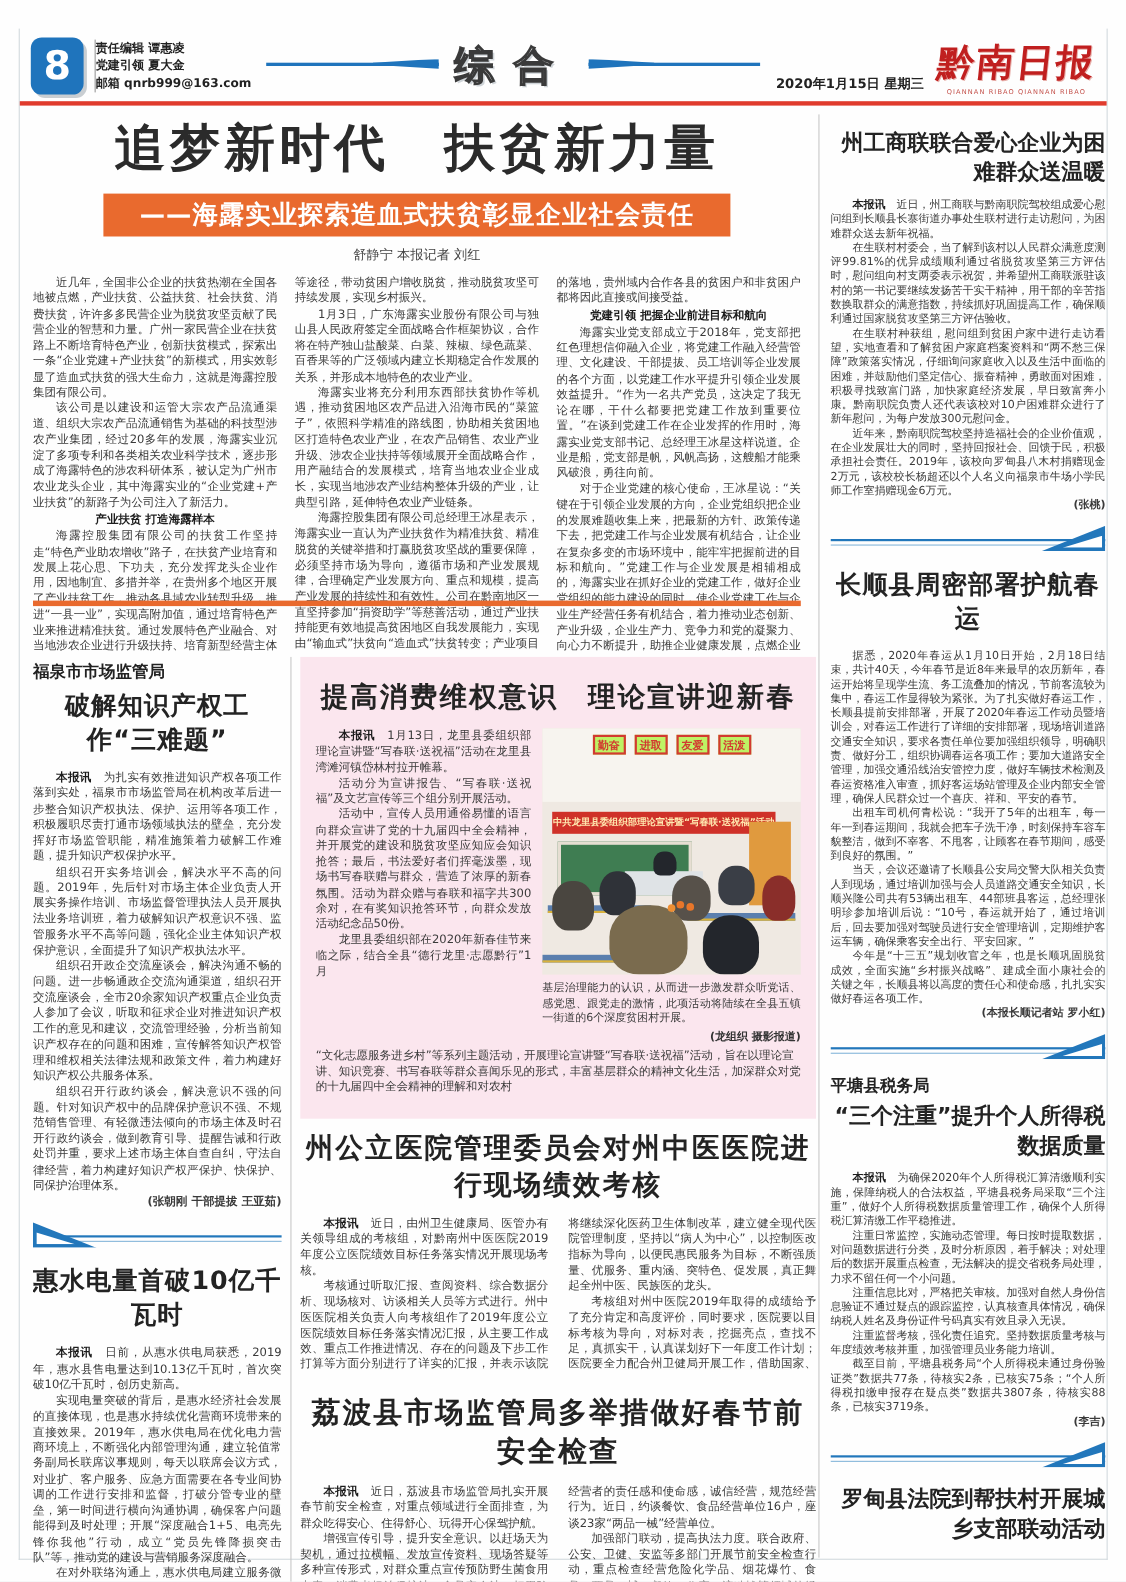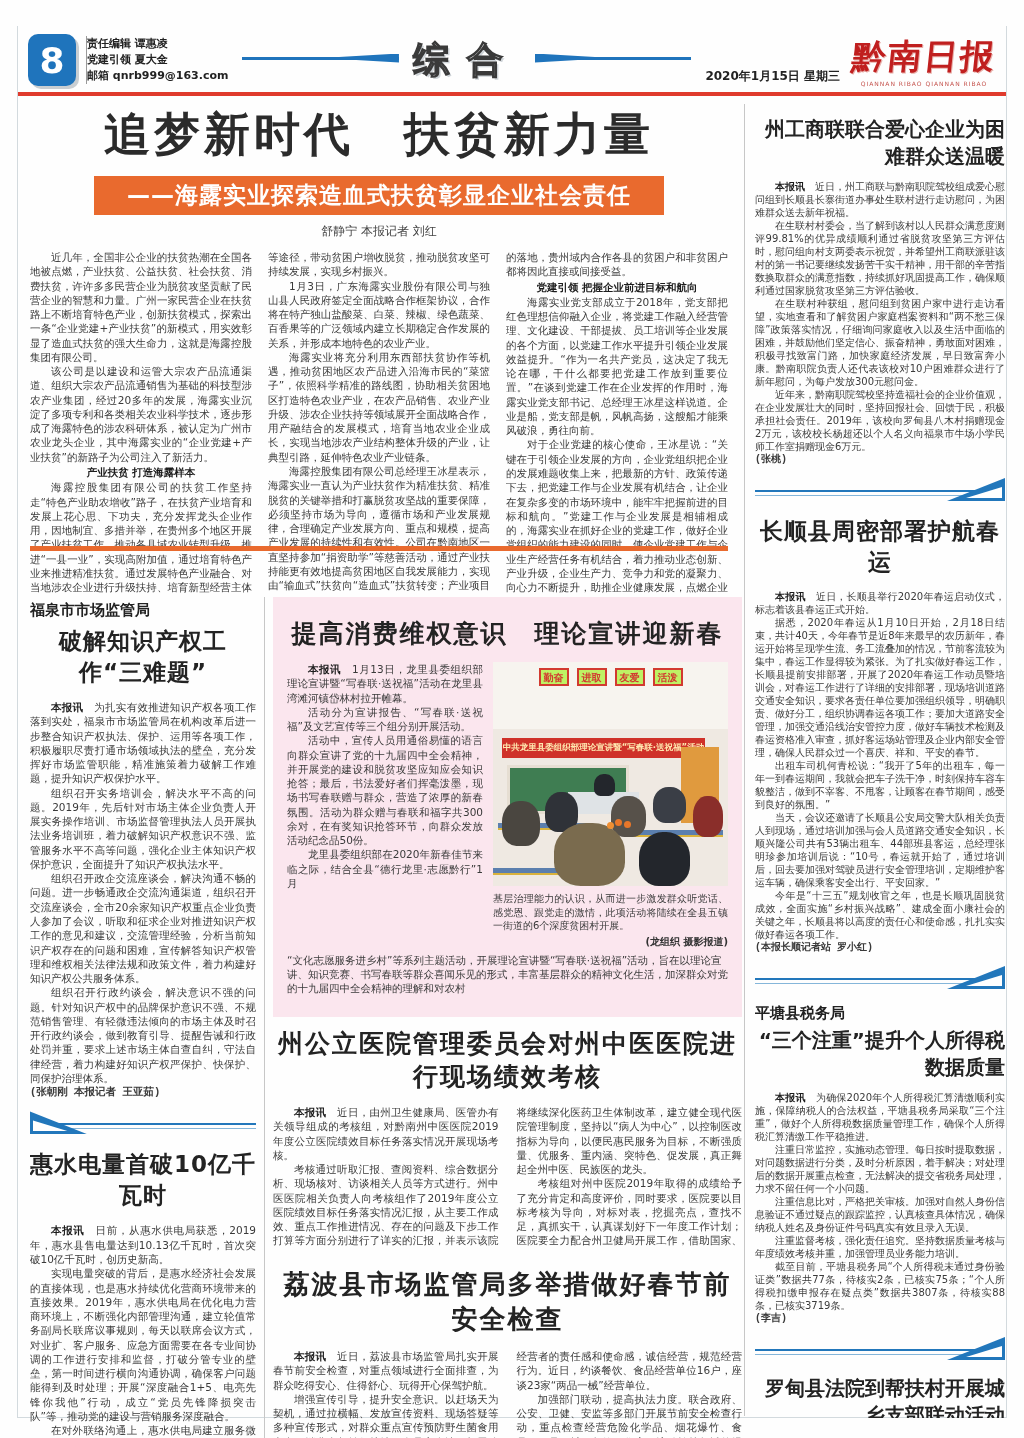--- a/index.html
+++ b/index.html
@@ -46,21 +46,21 @@
   .paper-name {
     font-size:34px; font-weight:bold; color:#c01f1f; letter-spacing:2px;
     transform:skewX(-6deg); font-family:"DejaVu Serif", serif; text-shadow:1px 1px 0 #e8b0ab;
   }
   .paper-pinyin { font-size:6px; color:#c4524c; letter-spacing:1px; }
   .red-rule { position:absolute; left:18px; right:18px; top:92px; height:4px; background:#e03b2d; }
 
   
   .t-p { text-indent:2em; text-align:justify; }
   .t-h { text-align:center; font-weight:bold; color:#1c1c1c; text-indent:0; margin:1px 0; }
-  .t-sig { font-weight:bold; text-indent:0;font-family:Liberation Mono, monospace; }
+  .t-sig { text-align:right; font-weight:bold; text-indent:0; }
   .body-txt { font-size:10.5px; line-height:1.36; color:#3a3a3a; }
   b { color:#1c1c1c; }
 
   
   .lead { position:absolute; left:30px; top:104px; width:698px; }
   .lead-title { font-size:46px; font-weight:bold; color:#2b2b2b; text-align:center; letter-spacing:4px; }
   .lead-banner {
     width:570px; margin:10px auto 0; background:#e96a2e; color:#fff;
     font-size:23px; font-weight:bold; text-align:center; padding:4px 0; letter-spacing:1px;
   }
@@ -178,21 +178,21 @@
   <div class="lower">
     <div class="left-col">
       <section>
         <div class="kicker">福泉市市场监管局</div>
         <h2 class="hl hl-24">破解知识产权工作“三难题”</h2>
         <div class="body-txt">
             <p class="t-p"><b>本报讯</b>　为扎实有效推进知识产权各项工作落到实处，福泉市市场监管局在机构改革后进一步整合知识产权执法、保护、运用等各项工作，积极履职尽责打通市场领域执法的壁垒，充分发挥好市场监管职能，精准施策着力破解工作难题，提升知识产权保护水平。</p>
             <p class="t-p">组织召开实务培训会，解决水平不高的问题。2019年，先后针对市场主体企业负责人开展实务操作培训、市场监督管理执法人员开展执法业务培训班，着力破解知识产权意识不强、监管服务水平不高等问题，强化企业主体知识产权保护意识，全面提升了知识产权执法水平。</p>
             <p class="t-p">组织召开政企交流座谈会，解决沟通不畅的问题。进一步畅通政企交流沟通渠道，组织召开交流座谈会，全市20余家知识产权重点企业负责人参加了会议，听取和征求企业对推进知识产权工作的意见和建议，交流管理经验，分析当前知识产权存在的问题和困难，宣传解答知识产权管理和维权相关法律法规和政策文件，着力构建好知识产权公共服务体系。</p>
             <p class="t-p">组织召开行政约谈会，解决意识不强的问题。针对知识产权中的品牌保护意识不强、不规范销售管理、有轻微违法倾向的市场主体及时召开行政约谈会，做到教育引导、提醒告诫和行政处罚并重，要求上述市场主体自查自纠，守法自律经营，着力构建好知识产权严保护、快保护、同保护治理体系。</p>
-            <p class="t-sig">(张朝刚 本报记者 王亚茹)</p>
+            <p class="t-sig">(张朝刚 干部提拔 王亚茹)</p>
           </div>
       </section>
       <div class="divider left">
         <span class="l1"></span>
           <span class="l2"></span>
           <span class="tri"></span>
           <span class="tri2"></span>
       </div>
       <section>
         <h2 class="hl hl-24">惠水电量首破10亿千瓦时</h2>
@@ -283,21 +283,20 @@
     </section>
     <div class="divider">
       <span class="l1"></span>
         <span class="l2"></span>
         <span class="tri"></span>
         <span class="tri2"></span>
     </div>
     <section class="rc-art">
       <h2 class="hl hl-24">长顺县周密部署护航春运</h2>
       <div class="body-txt">
-          <p class="t-p"><b>本报讯</b>　近日，长顺县举行2020年春运启动仪式，标志着该县春运正式开始。</p>
           <p class="t-p">据悉，2020年春运从1月10日开始，2月18日结束，共计40天，今年春节是近8年来最早的农历新年，春运开始将呈现学生流、务工流叠加的情况，节前客流较为集中，春运工作显得较为紧张。为了扎实做好春运工作，长顺县提前安排部署，开展了2020年春运工作动员暨培训会，对春运工作进行了详细的安排部署，现场培训道路交通安全知识，要求各责任单位要加强组织领导，明确职责、做好分工，组织协调春运各项工作；要加大道路安全管理，加强交通沿线治安管控力度，做好车辆技术检测及春运资格准入审查，抓好客运场站管理及企业内部安全管理，确保人民群众过一个喜庆、祥和、平安的春节。</p>
           <p class="t-p">出租车司机何青松说：“我开了5年的出租车，每一年一到春运期间，我就会把车子洗干净，时刻保持车容车貌整洁，做到不宰客、不甩客，让顾客在春节期间，感受到良好的氛围。”</p>
           <p class="t-p">当天，会议还邀请了长顺县公安局交警大队相关负责人到现场，通过培训加强与会人员道路交通安全知识，长顺兴隆公司共有53辆出租车、44部班县客运，总经理张明珍参加培训后说：“10号，春运就开始了，通过培训后，回去要加强对驾驶员进行安全管理培训，定期维护客运车辆，确保乘客安全出行、平安回家。”</p>
           <p class="t-p">今年是“十三五”规划收官之年，也是长顺巩固脱贫成效，全面实施“乡村振兴战略”、建成全面小康社会的关键之年，长顺县将以高度的责任心和使命感，扎扎实实做好春运各项工作。</p>
           <p class="t-sig">(本报长顺记者站 罗小红)</p>
         </div>
     </section>
     <div class="divider">
       <span class="l1"></span>
         <span class="l2"></span>

